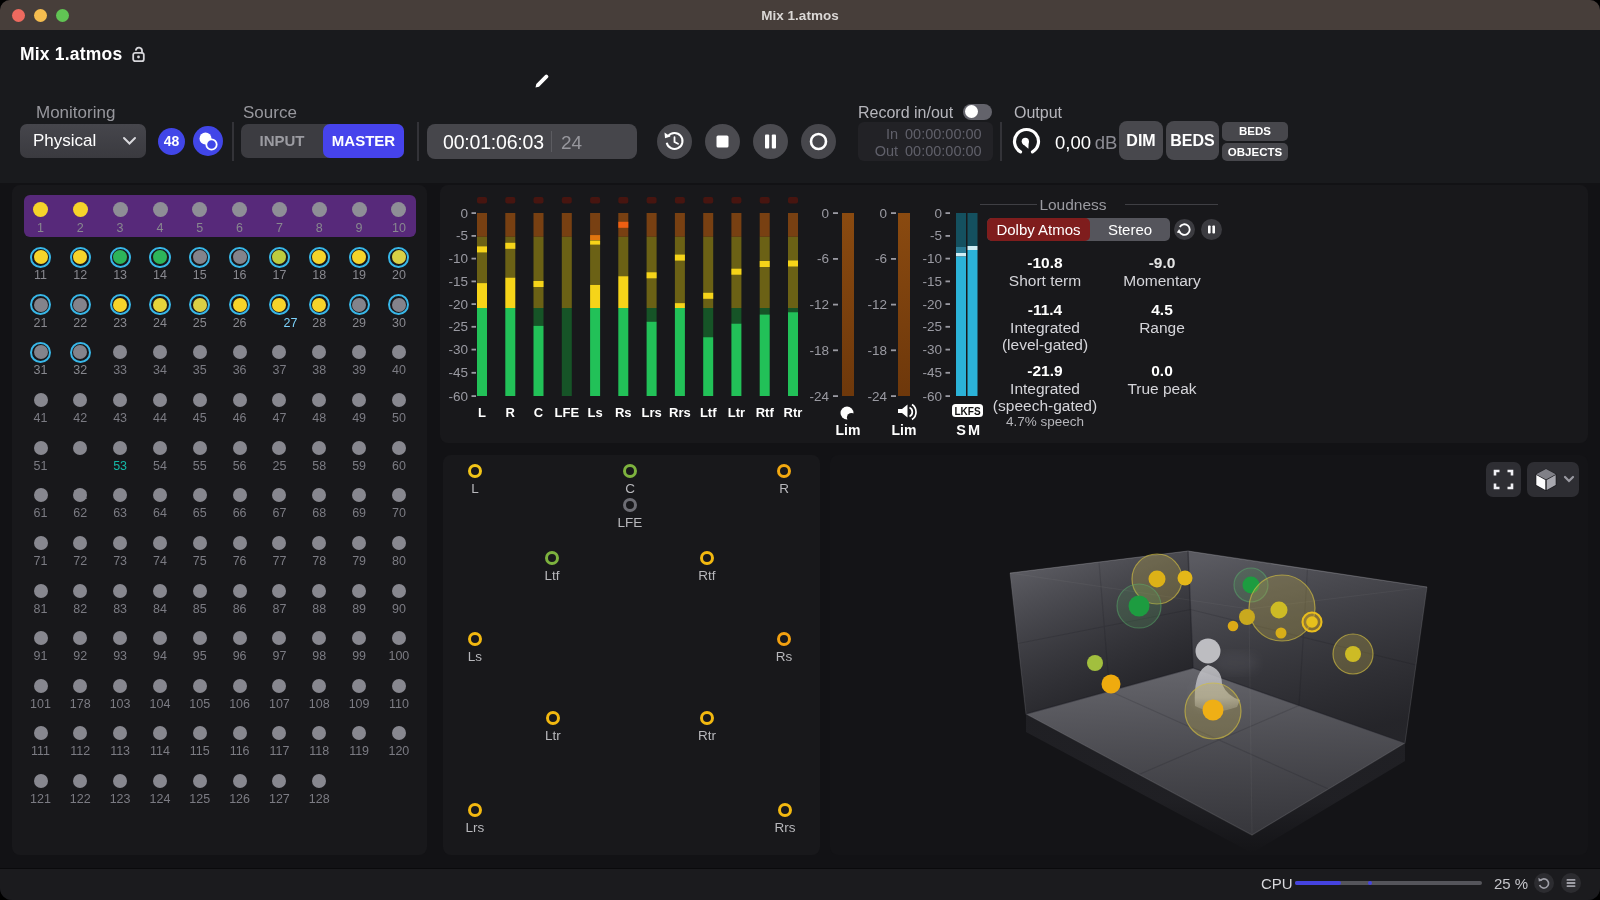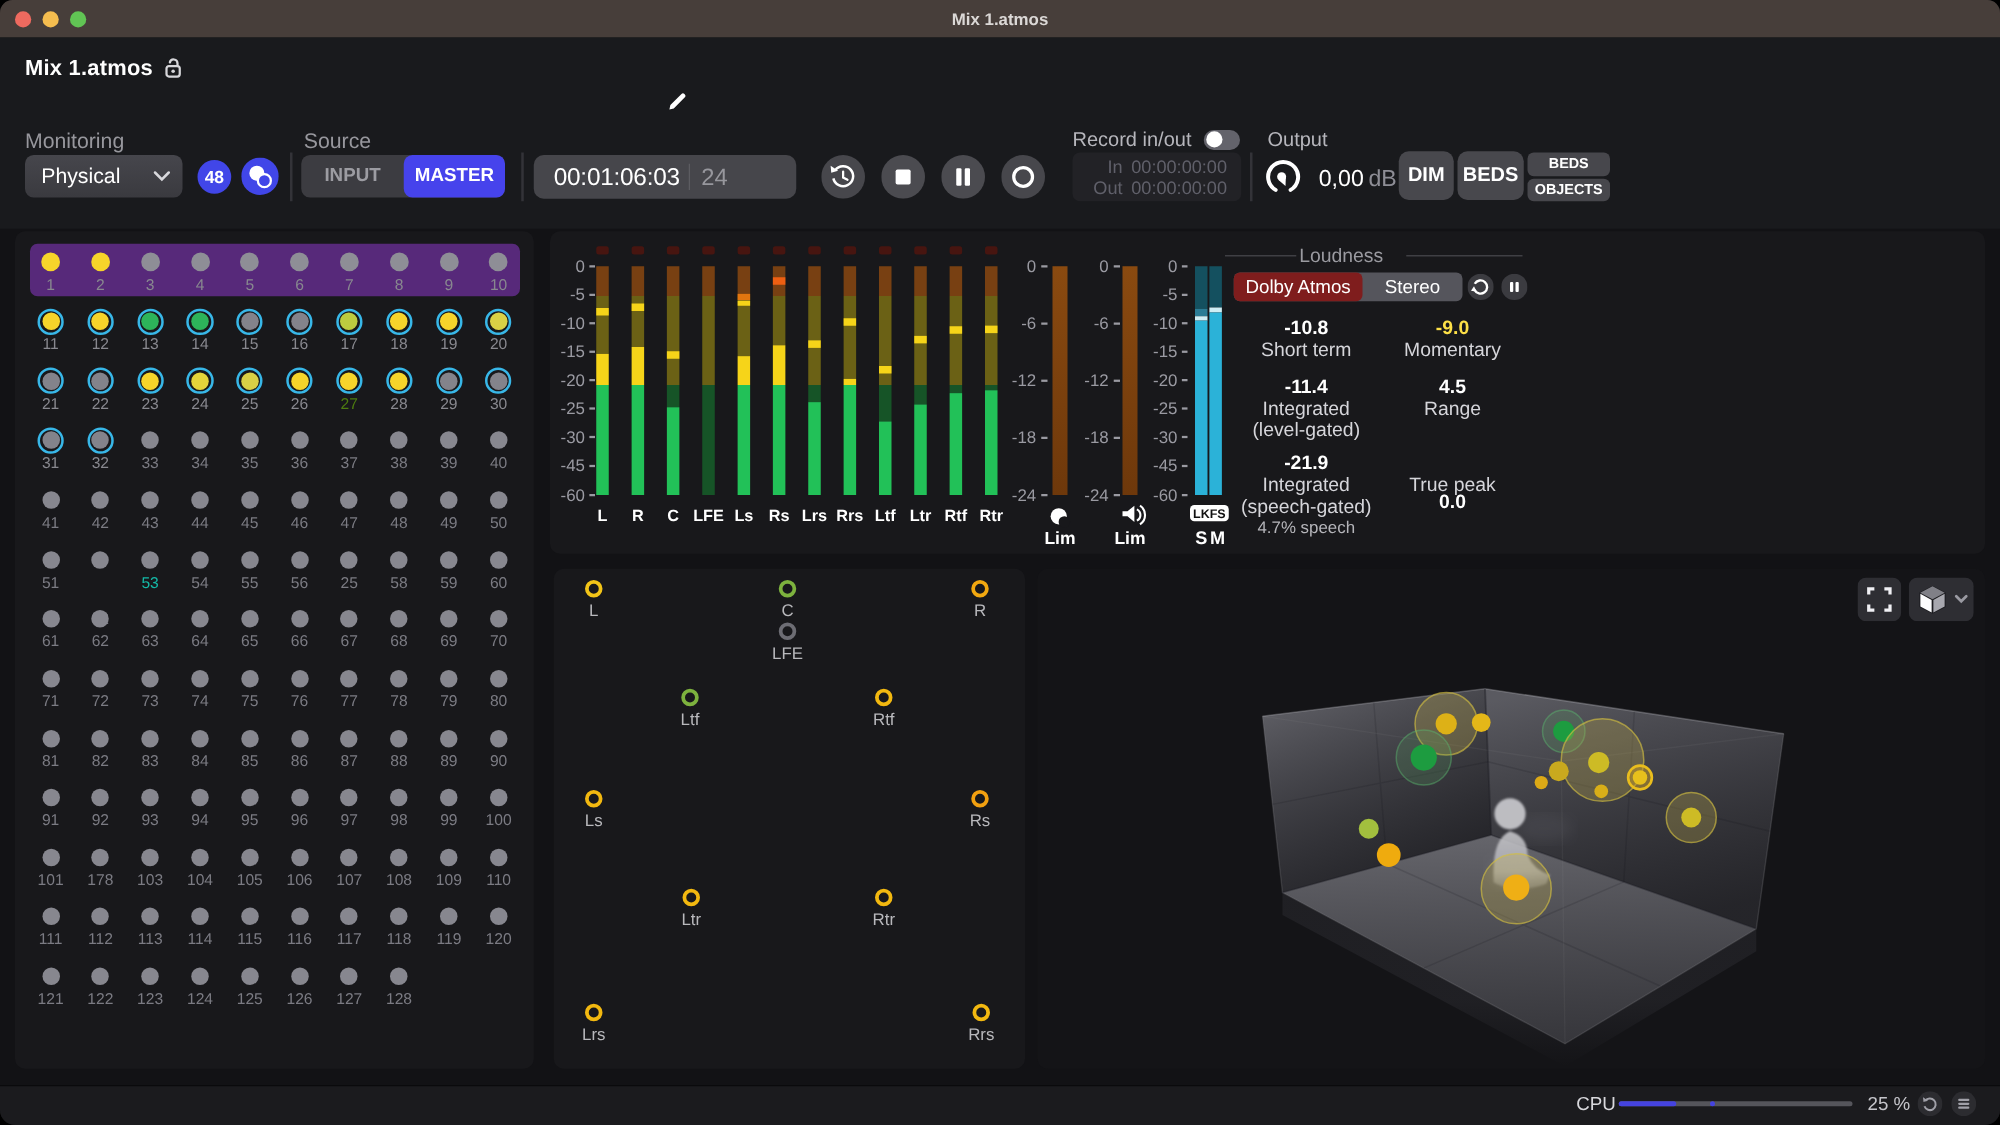--- a/index.html
+++ b/index.html
@@ -28,21 +28,21 @@
 
 <div class="abs" style="left:20px;top:44px;font-size:17.5px;font-weight:bold;color:#fff;letter-spacing:0.2px;">Mix 1.atmos</div>
 <svg class="abs" style="left:130px;top:45px;" width="17" height="18" viewBox="0 0 17 18">
 <rect x="3.2" y="7.8" width="10.6" height="8.4" rx="2" fill="none" stroke="#d6d6da" stroke-width="1.8"></rect>
 <circle cx="8.5" cy="12" r="1.4" fill="#d6d6da"></circle>
 <path d="M12 7.8 V5.6 A3.1 3.1 0 0 0 5.9 4.9" fill="none" stroke="#d6d6da" stroke-width="1.8" stroke-linecap="round"></path>
 </svg>
 <svg class="abs" style="left:533px;top:72px;" width="18" height="18" viewBox="0 0 18 18">
 <path d="M2.5 15.5 L3.3 12 L12.2 3.1 a1.6 1.6 0 0 1 2.3 0 l0.4 0.4 a1.6 1.6 0 0 1 0 2.3 L6 14.7 Z" fill="#fff"></path>
 </svg>
-<div class="abs glabel" style="left:20px;top:103px;">Monitoring</div>
+<div class="abs glabel" style="left:36px;top:103px;">Monitoring</div>
 <div class="abs glabel" style="left:243px;top:103px;">Source</div>
 <div class="abs" style="left:858px;top:104px;font-size:16px;color:#b6b6bc;">Record in/out</div>
 <div class="abs" style="left:1014px;top:104px;font-size:16px;color:#b6b6bc;">Output</div>
 <div class="abs" style="left:20px;top:124px;width:126px;height:34px;border-radius:7px;background:linear-gradient(#46464c,#3a3a3f);color:#fff;font-size:17px;line-height:34px;padding-left:13px;">Physical</div>
 <svg class="abs" style="left:122px;top:136px;" width="15" height="10" viewBox="0 0 15 10">
       <path d="M2 2 L7.5 7.5 L13 2" fill="none" stroke="#d8d8dc" stroke-width="2" stroke-linecap="round"></path>
     </svg>
 <div class="abs" style="left:158px;top:128px;width:27px;height:27px;border-radius:50%;background:#4146e8;color:#fff;font-size:14px;font-weight:bold;text-align:center;line-height:27px;">48</div>
 <svg class="abs" style="left:193px;top:126px;" width="30" height="30" viewBox="0 0 30 30">
 <circle cx="15" cy="15" r="15" fill="#4146e8"></circle>
@@ -160,21 +160,21 @@
 <div class="abs" style="left:153.0px;top:297.7px;width:14px;height:14px;border-radius:50%;background:#e4d43a;"></div>
 <div class="abs chnum" style="left:142.0px;top:315.7px;color:#88888f;">24</div>
 <div class="abs" style="left:189.2px;top:294.1px;width:21.2px;height:21.2px;border-radius:50%;border:2.6px solid #38b7e8;background:#18181b;"></div>
 <div class="abs" style="left:192.8px;top:297.7px;width:14px;height:14px;border-radius:50%;background:#d9d045;"></div>
 <div class="abs chnum" style="left:181.8px;top:315.7px;color:#88888f;">25</div>
 <div class="abs" style="left:229.0px;top:294.1px;width:21.2px;height:21.2px;border-radius:50%;border:2.6px solid #38b7e8;background:#18181b;"></div>
 <div class="abs" style="left:232.6px;top:297.7px;width:14px;height:14px;border-radius:50%;background:#f6d42a;"></div>
 <div class="abs chnum" style="left:221.6px;top:315.7px;color:#88888f;">26</div>
 <div class="abs" style="left:268.8px;top:294.1px;width:21.2px;height:21.2px;border-radius:50%;border:2.6px solid #38b7e8;background:#18181b;"></div>
 <div class="abs" style="left:272.4px;top:297.7px;width:14px;height:14px;border-radius:50%;background:#f6d42a;"></div>
-<div class="abs chnum" style="left:261.4px;top:315.7px;color:#4d7c0f;">27</div>
+<div class="abs chnum" style="left:261.4px;top:315.7px;color:#7dd3fc;text-align:right;">27</div>
 <div class="abs" style="left:308.6px;top:294.1px;width:21.2px;height:21.2px;border-radius:50%;border:2.6px solid #38b7e8;background:#18181b;"></div>
 <div class="abs" style="left:312.2px;top:297.7px;width:14px;height:14px;border-radius:50%;background:#f6d42a;"></div>
 <div class="abs chnum" style="left:301.2px;top:315.7px;color:#88888f;">28</div>
 <div class="abs" style="left:348.5px;top:294.1px;width:21.2px;height:21.2px;border-radius:50%;border:2.6px solid #38b7e8;background:#18181b;"></div>
 <div class="abs" style="left:352.1px;top:297.7px;width:14px;height:14px;border-radius:50%;background:#83838b;"></div>
 <div class="abs chnum" style="left:341.1px;top:315.7px;color:#88888f;">29</div>
 <div class="abs" style="left:388.3px;top:294.1px;width:21.2px;height:21.2px;border-radius:50%;border:2.6px solid #38b7e8;background:#18181b;"></div>
 <div class="abs" style="left:391.9px;top:297.7px;width:14px;height:14px;border-radius:50%;background:#83838b;"></div>
 <div class="abs chnum" style="left:380.9px;top:315.7px;color:#88888f;">30</div>
 <div class="abs" style="left:29.9px;top:341.8px;width:21.2px;height:21.2px;border-radius:50%;border:2.6px solid #38b7e8;background:#18181b;"></div>
@@ -553,30 +553,30 @@
 <circle cx="10.5" cy="10.5" r="10.5" fill="#3b3b40"></circle>
 <path d="M 5.6 12.8 A 5.3 5.3 0 1 0 5.8 8.0" fill="none" stroke="#fff" stroke-width="1.9"></path>
 <path d="M2.8 13.6 L7.4 14.4 L5.2 9.9 Z" fill="#fff"></path>
 </svg>
 <svg class="abs" style="left:1201px;top:219px;" width="21" height="21" viewBox="0 0 21 21">
 <circle cx="10.5" cy="10.5" r="10.5" fill="#3b3b40"></circle>
 <rect x="7" y="6.5" width="2.6" height="8" rx="0.8" fill="#fff"></rect>
 <rect x="11.4" y="6.5" width="2.6" height="8" rx="0.8" fill="#fff"></rect>
 </svg>
 <div class="abs" style="left:935px;top:254px;width:220px;text-align:center;font-size:15.5px;font-weight:bold;color:#fff;">-10.8</div>
-<div class="abs" style="left:1052px;top:254px;width:220px;text-align:center;font-size:15.5px;font-weight:bold;color:#fde047;">-9.0</div>
+<div class="abs" style="left:1052px;top:254px;width:220px;text-align:center;font-size:15.5px;font-weight:bold;color:#e5e5e5;">-9.0</div>
 <div class="abs" style="left:935px;top:272px;width:220px;text-align:center;font-size:15.5px;font-weight:normal;color:#d5d5da;">Short term</div>
 <div class="abs" style="left:1052px;top:272px;width:220px;text-align:center;font-size:15.5px;font-weight:normal;color:#d5d5da;">Momentary</div>
 <div class="abs" style="left:935px;top:301px;width:220px;text-align:center;font-size:15.5px;font-weight:bold;color:#fff;">-11.4</div>
 <div class="abs" style="left:1052px;top:301px;width:220px;text-align:center;font-size:15.5px;font-weight:bold;color:#fff;">4.5</div>
 <div class="abs" style="left:935px;top:319px;width:220px;text-align:center;font-size:15.5px;font-weight:normal;color:#d5d5da;">Integrated</div>
 <div class="abs" style="left:1052px;top:319px;width:220px;text-align:center;font-size:15.5px;font-weight:normal;color:#d5d5da;">Range</div>
 <div class="abs" style="left:935px;top:336px;width:220px;text-align:center;font-size:15.5px;font-weight:normal;color:#d5d5da;">(level-gated)</div>
 <div class="abs" style="left:935px;top:362px;width:220px;text-align:center;font-size:15.5px;font-weight:bold;color:#fff;">-21.9</div>
-<div class="abs" style="left:1052px;top:362px;width:220px;text-align:center;font-size:15.5px;font-weight:bold;color:#fff;margin-top:31px;">0.0</div>
+<div class="abs" style="left:1052px;top:362px;width:220px;text-align:center;font-size:15.5px;font-weight:bold;color:#fff;">0.0</div>
 <div class="abs" style="left:935px;top:380px;width:220px;text-align:center;font-size:15.5px;font-weight:normal;color:#d5d5da;">Integrated</div>
 <div class="abs" style="left:1052px;top:380px;width:220px;text-align:center;font-size:15.5px;font-weight:normal;color:#d5d5da;">True peak</div>
 <div class="abs" style="left:935px;top:397px;width:220px;text-align:center;font-size:15.5px;font-weight:normal;color:#d5d5da;">(speech-gated)</div>
 <div class="abs" style="left:935px;top:414px;width:220px;text-align:center;font-size:13.5px;font-weight:normal;color:#b5b5ba;">4.7% speech</div>
 <div class="abs panel" style="left:443px;top:455px;width:377px;height:400px;"></div>
 <div class="abs" style="left:468px;top:464px;width:14px;height:14px;border-radius:50%;border:3px solid #f2c418;"></div>
 <div class="abs" style="left:450px;top:481px;width:50px;text-align:center;font-size:13.5px;color:#b8b8bc;">L</div>
 <div class="abs" style="left:623px;top:464px;width:14px;height:14px;border-radius:50%;border:3px solid #7db23e;"></div>
 <div class="abs" style="left:605px;top:481px;width:50px;text-align:center;font-size:13.5px;color:#b8b8bc;">C</div>
 <div class="abs" style="left:777px;top:464px;width:14px;height:14px;border-radius:50%;border:3px solid #f2a810;"></div>

